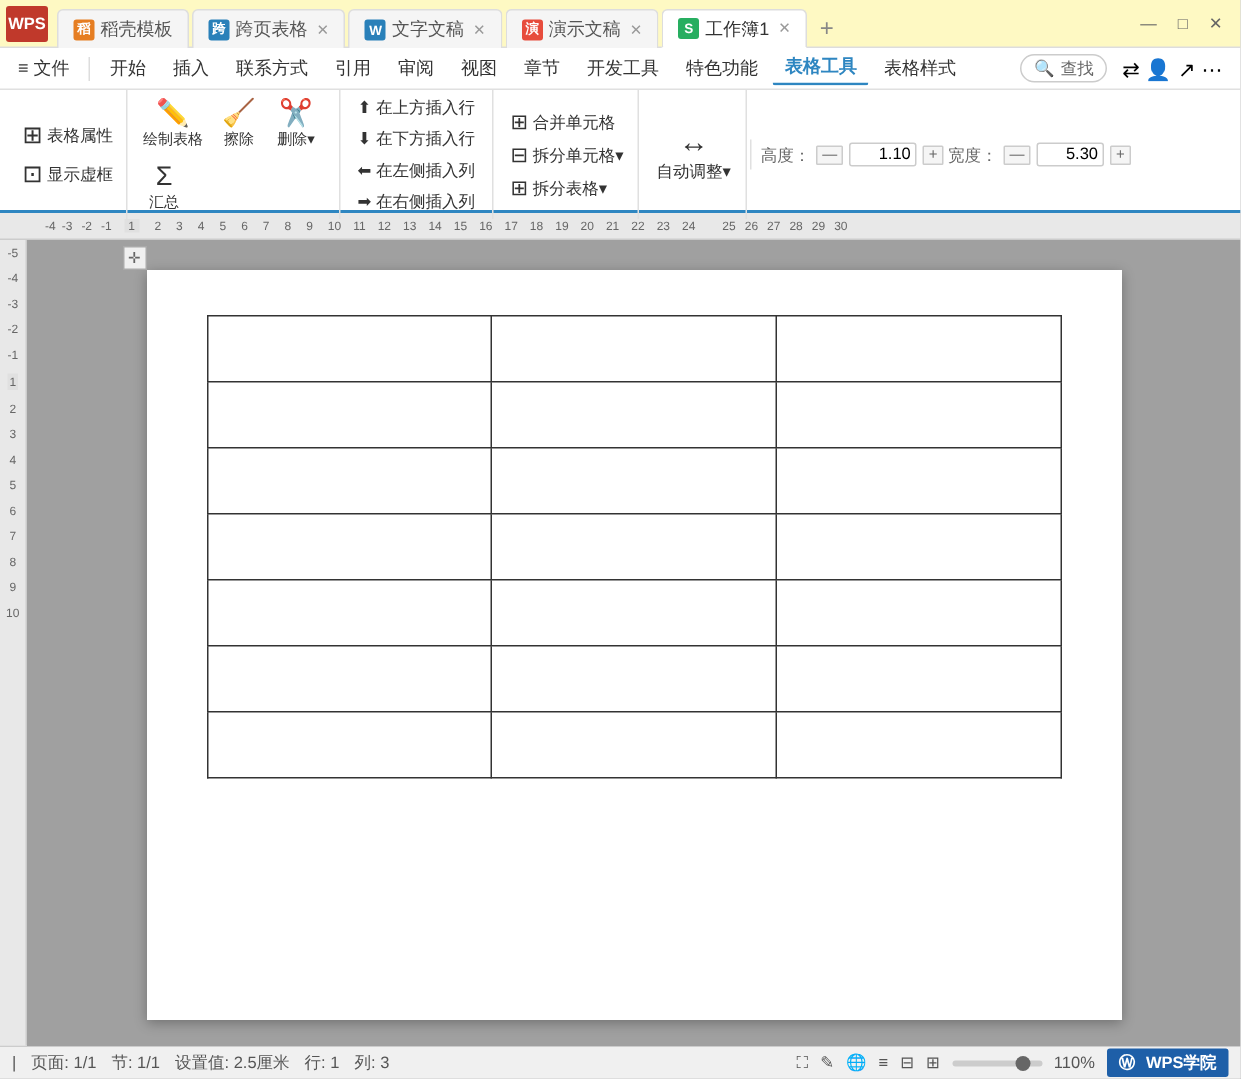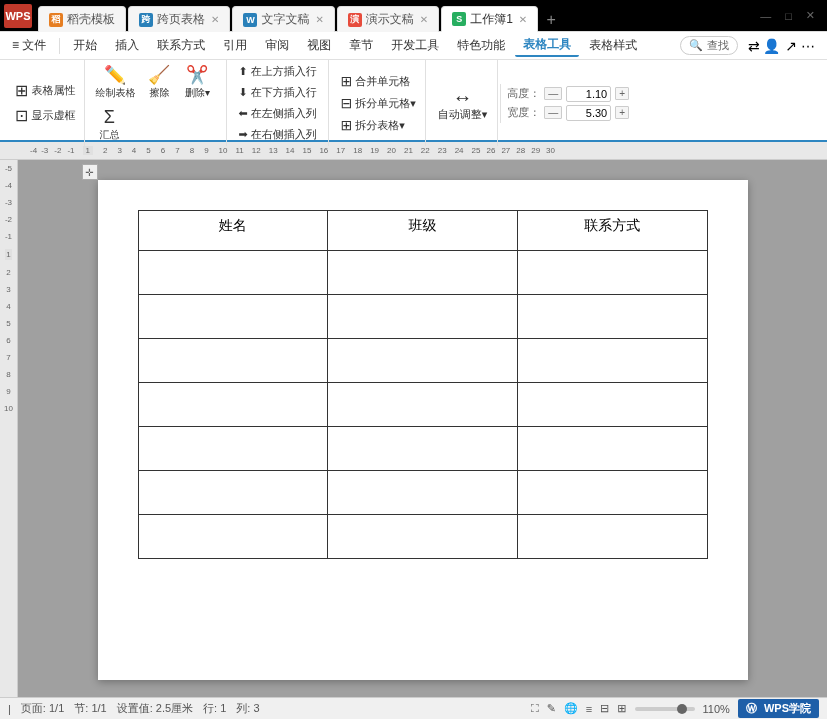--- a/index.html
+++ b/index.html
@@ -1,21 +1,21 @@
 <!DOCTYPE html>
 <html><head>
   <meta charset="utf-8">
   <style>
     * { box-sizing: border-box; margin: 0; padding: 0; }
     body { font-family: 'Microsoft YaHei', 'SimSun', sans-serif; font-size: 12px; background: #f0f0f0; overflow: hidden; width: 827px; height: 719px; }
 
     
     .title-bar {
       height: 32px;
-      background: #000000;
+      background: #fef9c3;
       display: flex;
       align-items: center;
       border-bottom: 1px solid #ddd;
       padding: 0 4px;
     }
     .wps-logo {
       width: 28px; height: 24px;
       background: #c0392b;
       color: white;
       font-size: 11px;
@@ -170,21 +170,21 @@
       font-size: 11px;
       color: #333;
       cursor: pointer;
       border-radius: 2px;
       white-space: nowrap;
     }
 
     
     .ribbon-right {
       display: flex;
-      flex-direction: column;
+      flex-direction: row;
       justify-content: center;
       gap: 3px;
       padding: 2px 6px;
       border-left: 1px solid #e0e0e0;
       min-width: 100px;
     }
     .dim-row {
       display: flex;
       align-items: center;
       gap: 4px;
@@ -520,21 +520,21 @@
     <span style="margin-right:8px;font-size:8px;">14</span>
     <span style="margin-right:8px;font-size:8px;">15</span>
     <span style="margin-right:8px;font-size:8px;">16</span>
     <span style="margin-right:8px;font-size:8px;">17</span>
     <span style="margin-right:8px;font-size:8px;">18</span>
     <span style="margin-right:8px;font-size:8px;">19</span>
     <span style="margin-right:8px;font-size:8px;">20</span>
     <span style="margin-right:8px;font-size:8px;">21</span>
     <span style="margin-right:8px;font-size:8px;">22</span>
     <span style="margin-right:8px;font-size:8px;">23</span>
-    <span style="margin-right:8px;font-size:8px;">24</span>
+    <span style="margin-right:18px;font-size:8px;">24</span>
     <span style="margin-right:6px;font-size:8px;">25</span>
     <span style="margin-right:6px;font-size:8px;">26</span>
     <span style="margin-right:6px;font-size:8px;">27</span>
     <span style="margin-right:6px;font-size:8px;">28</span>
     <span style="margin-right:6px;font-size:8px;">29</span>
     <span style="margin-right:6px;font-size:8px;">30</span>
   </div>
 </div>
 
 <div class="main-area">
@@ -555,31 +555,20 @@
     <span style="margin-bottom:8px;">8</span>
     <span style="margin-bottom:8px;">9</span>
     <span style="margin-bottom:8px;">10</span>
   </div>
 
   <div class="doc-area">
     <div class="page">
       <div class="move-handle">✛</div>
       <table class="doc-table">
         <tbody>
-          <tr class="header-row">
-            <th>
-              <span>姓名</span>
-            </th>
-            <th>
-              <span>班级</span>
-            </th>
-            <th>
-              <span>联系方式</span>
-            </th>
-          </tr>
           <tr class="data-row">
             <td></td>
             <td></td>
             <td></td>
           </tr>
           <tr class="data-row">
             <td></td>
             <td></td>
             <td></td>
           </tr>

